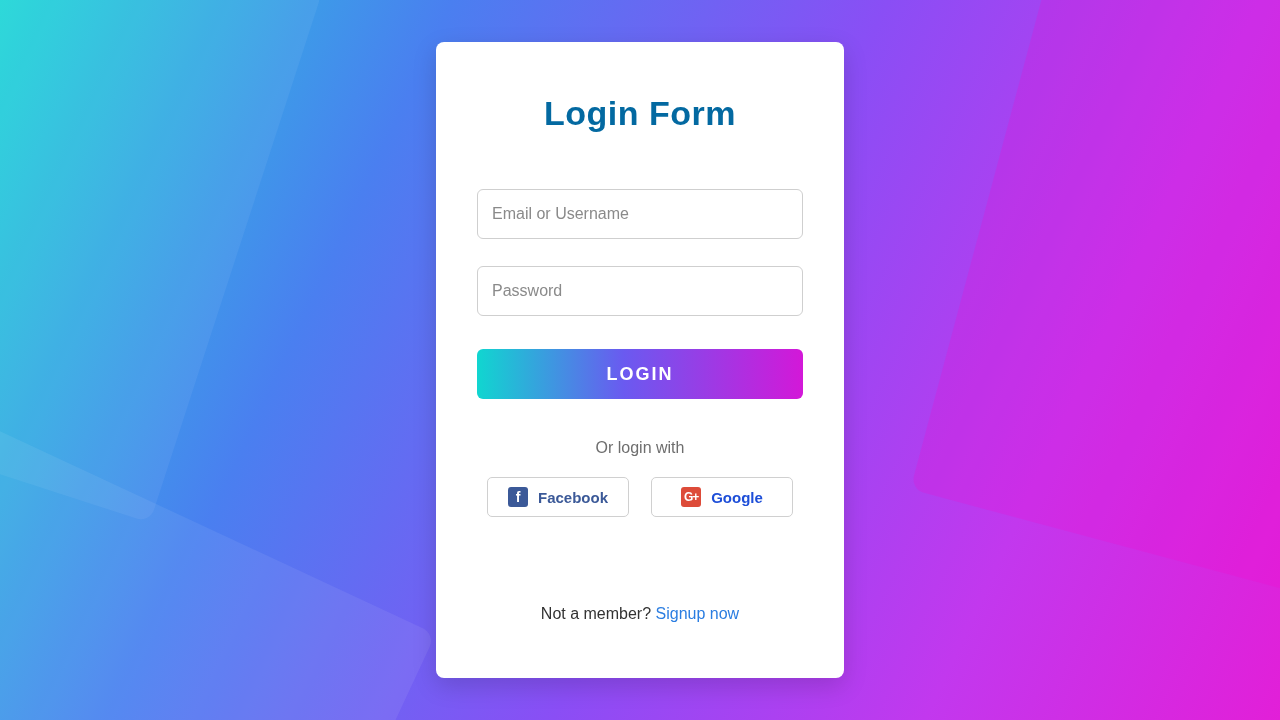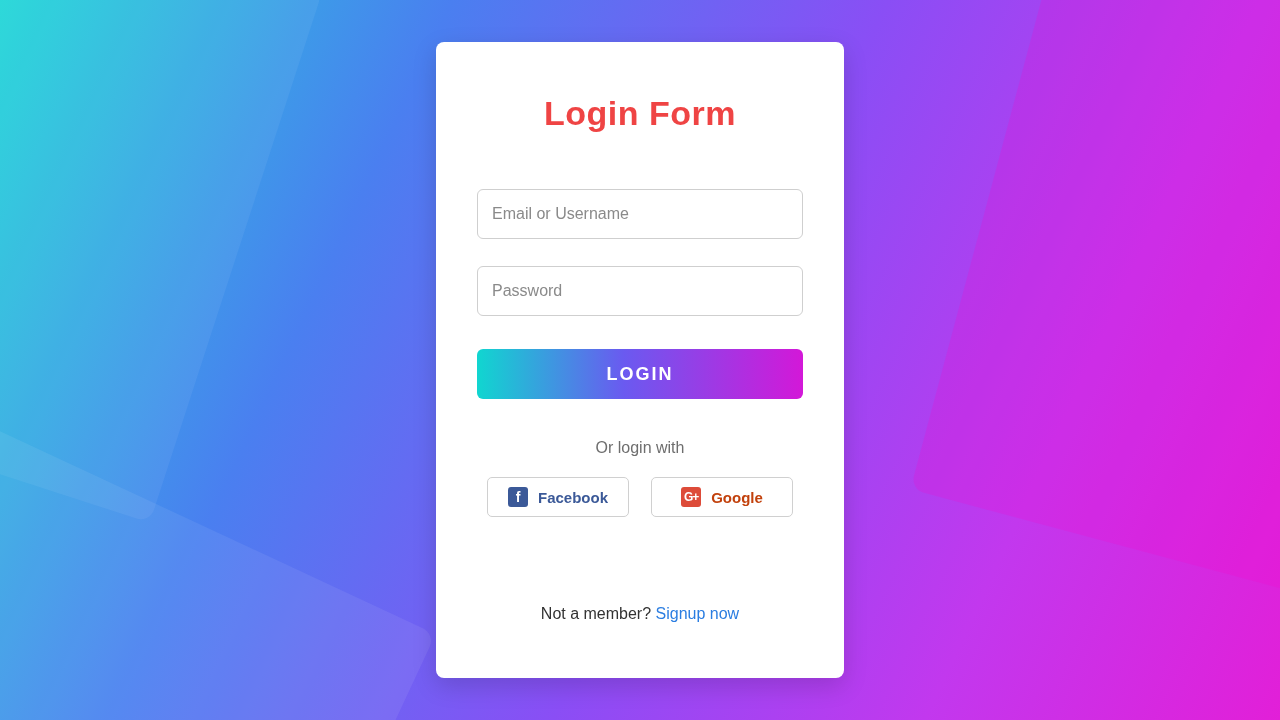--- a/index.html
+++ b/index.html
@@ -17,21 +17,21 @@
 
   .card {
     position: absolute;
     left: 436px; top: 42px;
     width: 408px; height: 636px;
     background: #fff; border-radius: 8px;
     box-shadow: 0 8px 24px rgba(0,0,0,0.15);
     padding: 46px 40px 30px 40px;
     display: flex; flex-direction: column; align-items: center;
   }
-  .title { font-size: 34px; font-weight: 700; color: #ef4444; text-align: center; letter-spacing: 0.5px; margin-top: 6px; }
+  .title { font-size: 34px; font-weight: 700; color: #0369a1; text-align: center; letter-spacing: 0.5px; margin-top: 6px; }
   .form { width: 326px; margin-top: 56px; }
   .field {
     width: 100%; height: 50px;
     border: 1px solid #cfcfcf; border-radius: 6px;
     padding: 4px 14px; font-size: 16px; color: #333;
     margin-bottom: 27px; outline: none;
   }
   .field::placeholder { color: #8a8a8a; }
   .login-btn {
     width: 100%; height: 50px; border: none; border-radius: 6px;
@@ -41,21 +41,21 @@
   }
   .or { margin-top: 40px; color: #6e6e6e; font-size: 16px; }
   .social-row { display: flex; gap: 22px; margin-top: 20px; justify-content: center; width: 326px; }
   .social-btn {
     flex: 0 0 auto; width: 142px; height: 40px;
     border: 1px solid #d0d0d0; border-radius: 5px;
     background: #fff; display: flex; align-items: center; justify-content: center;
     gap: 10px; font-size: 15px; font-weight: 600; cursor: pointer;
   }
   .fb-label { color: #3b5998; }
-  .g-label { color: #c2410c; }
+  .g-label { color: #1d4ed8; }
   .icon-box { width: 20px; height: 20px; border-radius: 3px; display: flex; align-items: center; justify-content: center; }
   .fb-icon { background: #3b5998; color: #fff; font-weight: 700; font-size: 14px; font-family: Arial; }
   .g-icon { background: #dd4b39; color: #fff; font-weight: 700; font-size: 12px; letter-spacing: -1px; }
   .footer { margin-top: 88px; font-size: 16px; color: #333; text-align: center; }
   .signup-link { color: #2a7de1; cursor: pointer; text-decoration: none; }
 </style>
 </head>
 <body>
 
 <div class="bg">

